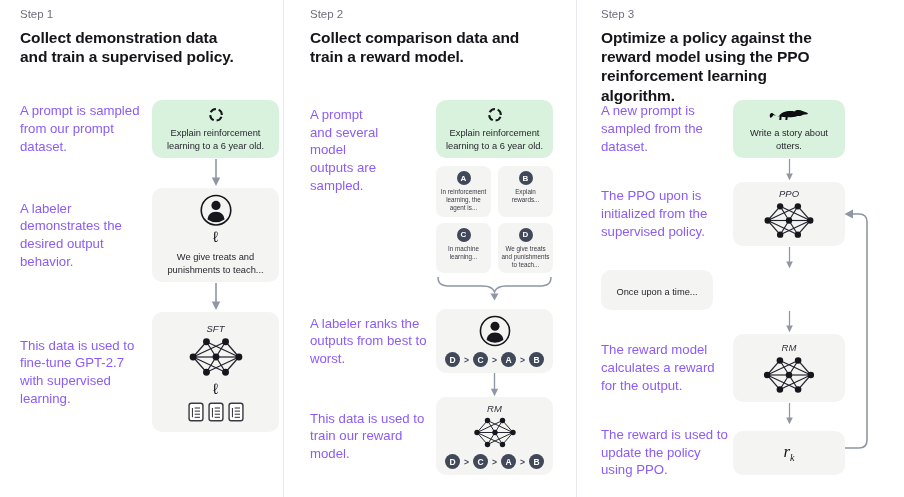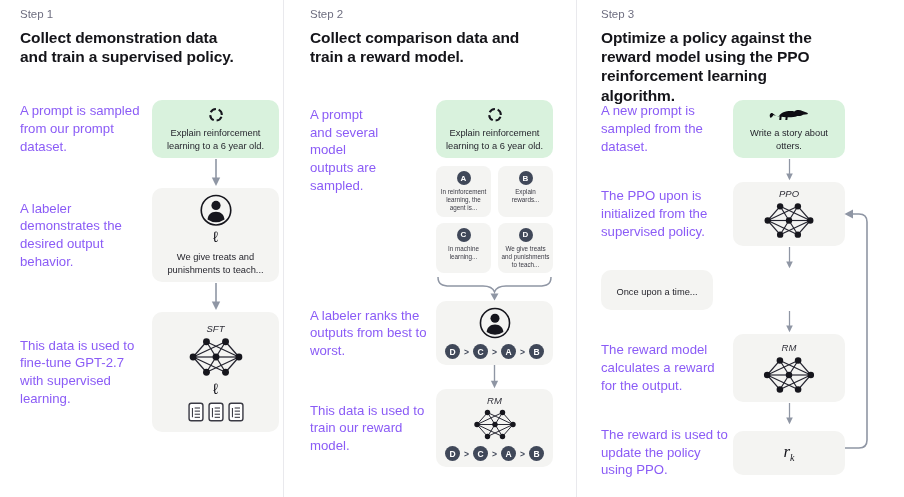--- a/index.html
+++ b/index.html
@@ -38,21 +38,21 @@
   .mini .mtext{font-size:6.3px;line-height:1.3;color:#3a3a44;text-align:center;}
   .badge{width:14px;height:14px;border-radius:50%;background:#404859;color:#fff;font-size:8px;font-weight:700;display:flex;align-items:center;justify-content:center;flex:none;}
   .ranking{display:flex;align-items:center;gap:4px;margin-top:5px;}
   .rbadge{width:15px;height:15px;border-radius:50%;background:#404859;color:#fff;font-size:8.5px;font-weight:700;display:flex;align-items:center;justify-content:center;}
   .rsep{font-size:8.5px;font-weight:700;color:#404859;}
   .brace-wrap{display:flex;justify-content:center;margin-top:2px;}
   .pencil{font-size:15px;line-height:1;color:#16161d;margin:3px 0;}
   .docs{display:flex;gap:4px;margin-top:3px;}
   .rk{font-family:Liberation Serif, serif;font-style:italic;font-size:17px;color:#16161d;}
   .rk sub{font-size:10px;}
-  .mt8{}
+  .mt8{margin-top:8px;}
   .loop{position:absolute;left:266px;top:200px;}
   .hidden-defs{position:absolute;width:0;height:0;overflow:hidden;}
 </style>
 </head>
 <body>
 
 <svg class="hidden-defs" aria-hidden="true">
   <defs>
     <symbol id="icon-net" viewBox="0 0 60 44">
       <g stroke="#23232e" stroke-width="1.3">

